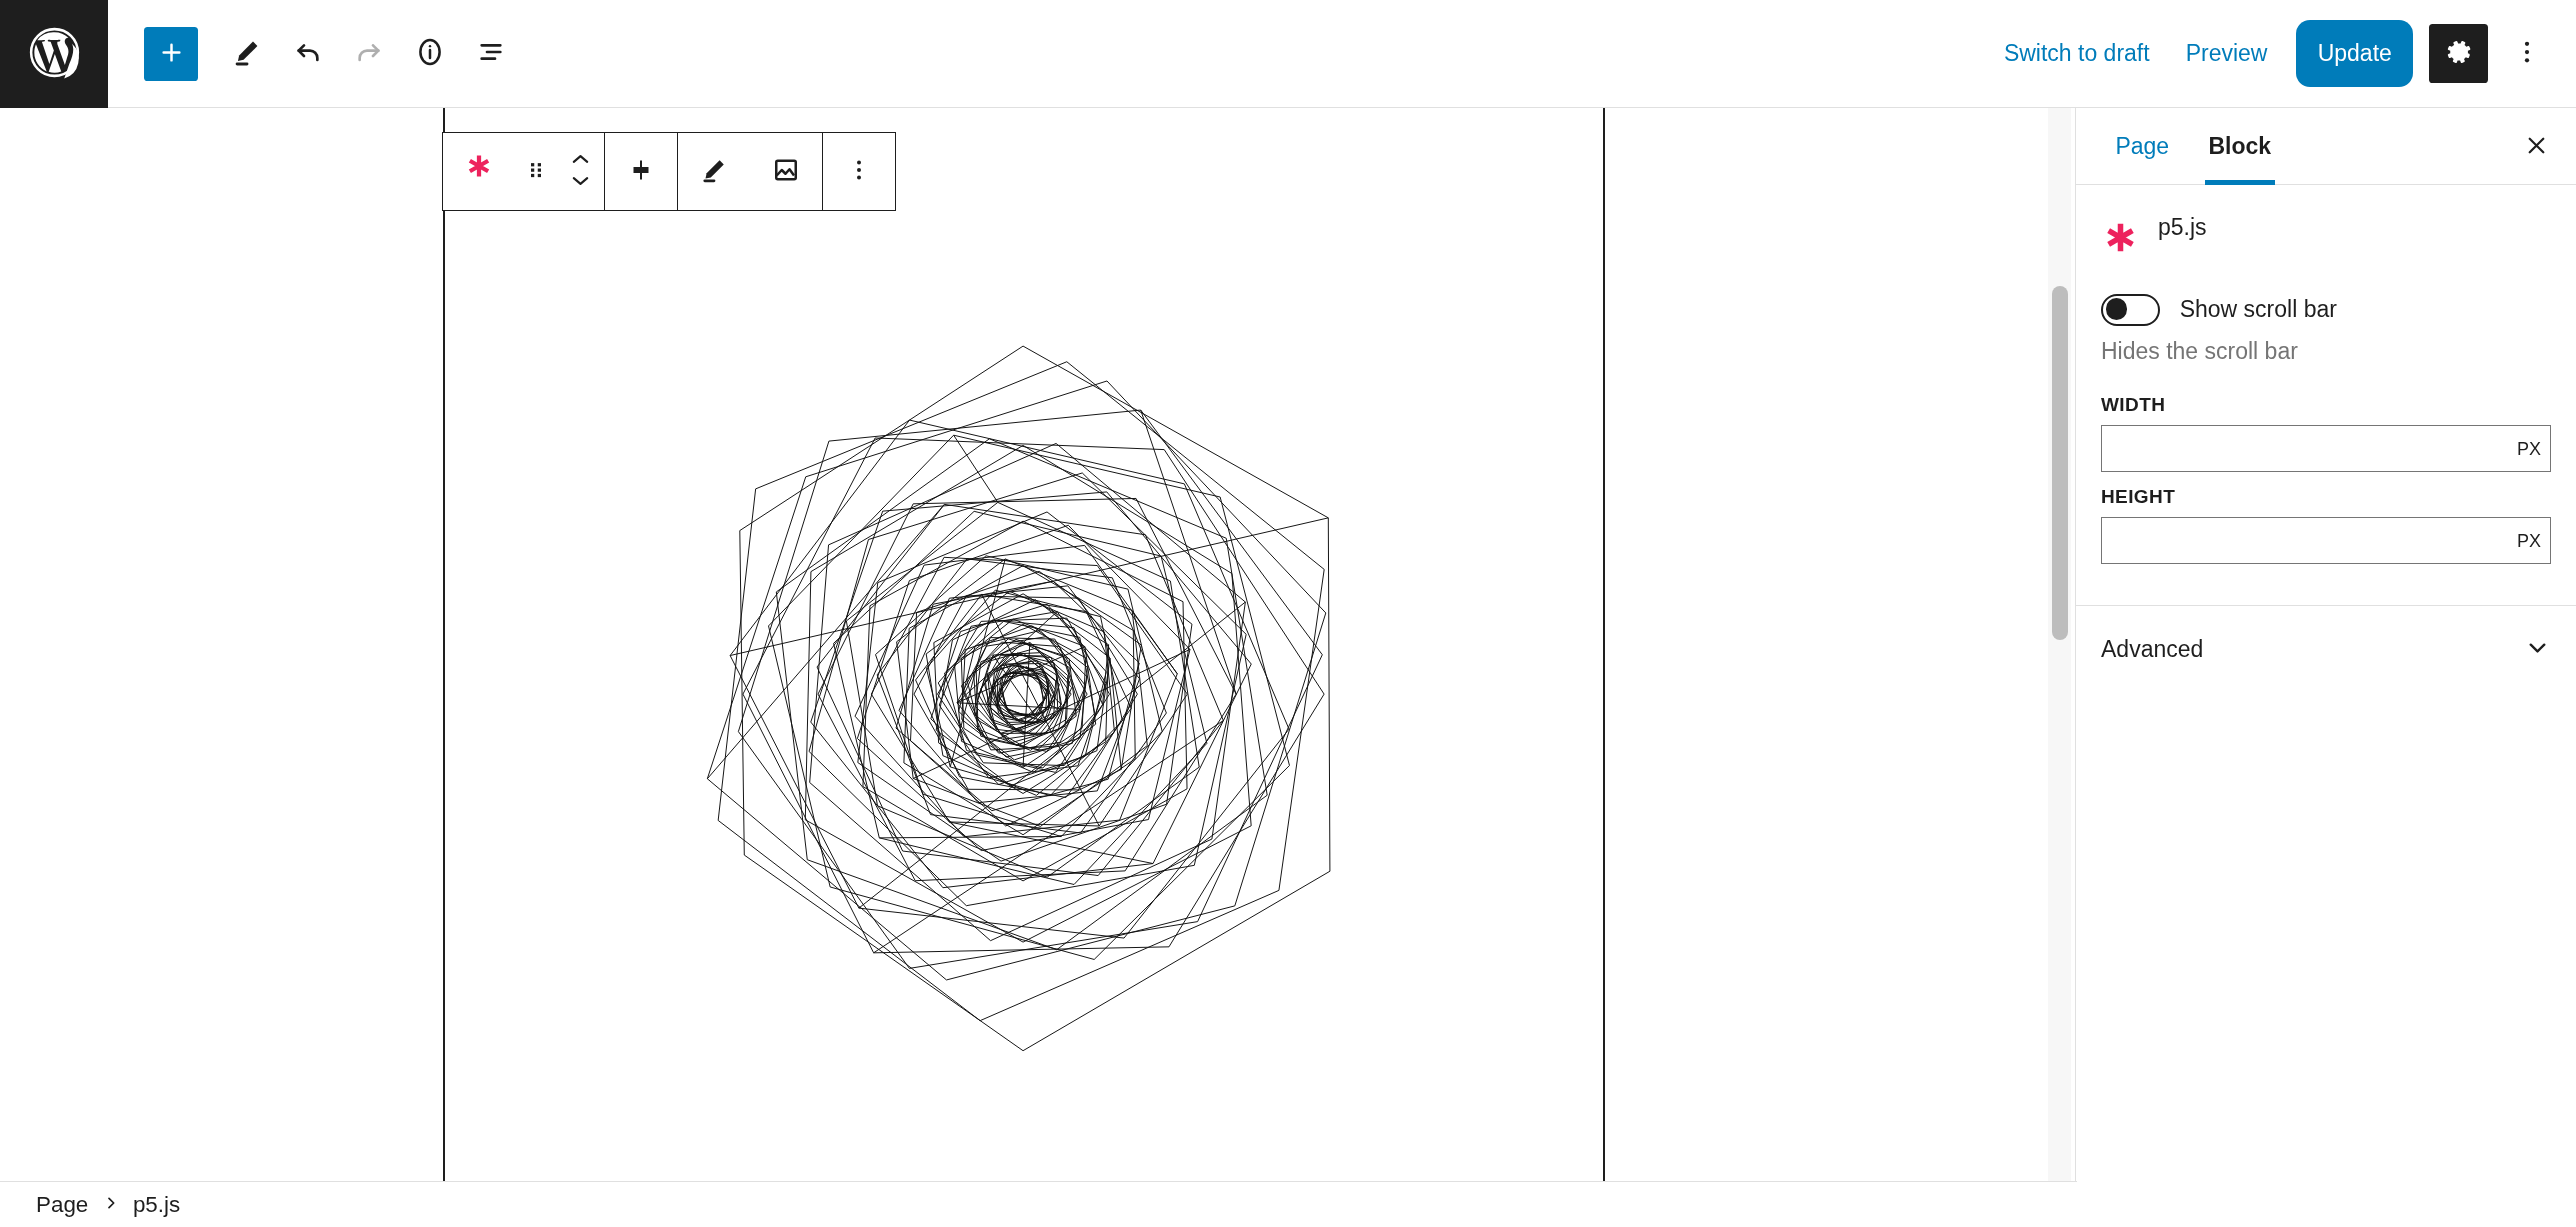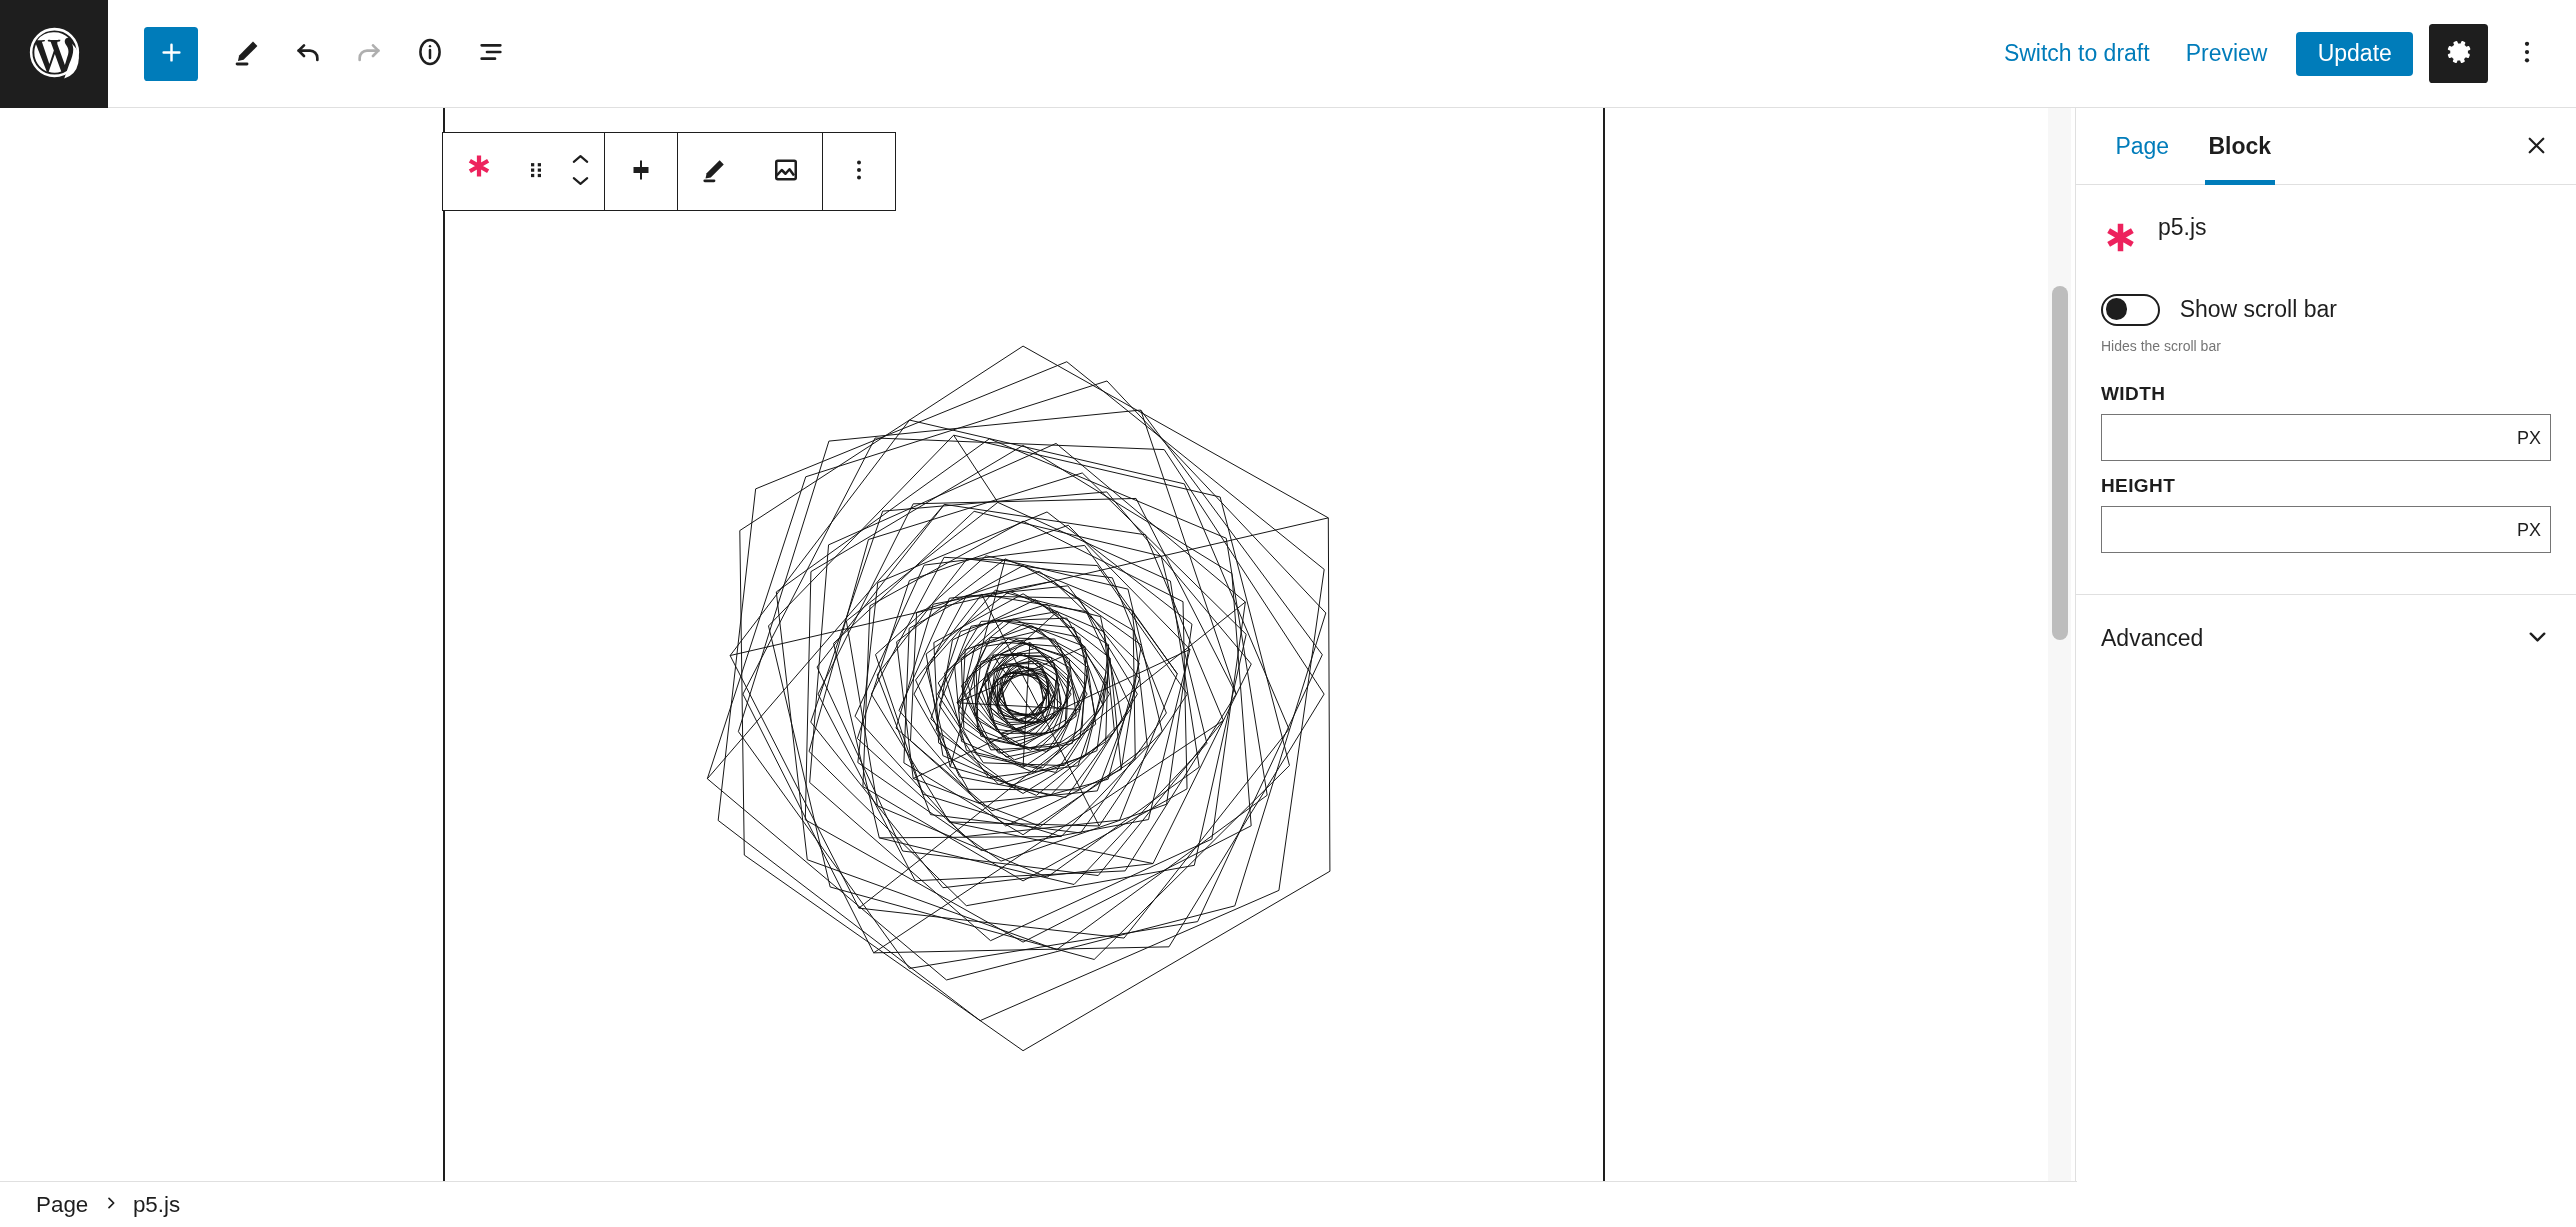--- a/index.html
+++ b/index.html
@@ -43,22 +43,22 @@
   .header-spacer { flex:1 1 auto; }
 
   .header-right {
     display:flex; align-items:center; gap:0; padding-right:19.7px;
   }
   .hlink {
     color:#007cba; font-size:23px; background:none; border:none; cursor:pointer;
     padding:10.7px 18px; white-space:nowrap; font-family:"Liberation Sans", sans-serif;
   }
   .update-btn {
-    background:#007cba; color:#fff; font-size:23px; border:none; border-radius:4px;
-    padding:0 21.5px; height:44px; cursor:pointer; margin-left:10.7px;
+    background:#007cba; color:#fff; font-size:23px; border:none; border-radius:14px;
+    padding:0 21.5px; height:67px; cursor:pointer; margin-left:10.7px;
     font-family:"Liberation Sans", sans-serif;
   }
   .gear-btn {
     background:#1e1e1e; width:59px; height:59px; border:none; border-radius:3.6px;
     margin-left:16px; display:flex; align-items:center; justify-content:center;
     cursor:pointer;
   }
   .gear-btn svg { width:30px; height:30px; }
   .kebab-btn {
     background:none; border:none; width:59px; height:59px; display:flex;
@@ -154,21 +154,21 @@
   .toggle {
     width:59px; height:32px; border:2.7px solid #1e1e1e; border-radius:16px;
     background:#fff; position:relative; cursor:pointer; flex:0 0 59px;
   }
   .toggle .knob {
     position:absolute; left:2.7px; top:2.7px; width:21.5px; height:21.5px;
     border-radius:50%; background:#1e1e1e;
   }
   .sb-toggle-label { font-size:23px; color:#1e1e1e; }
   .sb-help {
-    font-size:14px; color:#757575; padding:12.5px 25px 0 25px;
+    font-size:23px; color:#757575; padding:12.5px 25px 0 25px;
   }
 
   .sb-field { padding:0 25px; }
   .sb-field.width-field { padding-top:29px; }
   .sb-field-label {
     font-size:19px; letter-spacing:0.4px; color:#1e1e1e; font-weight:bold;
     text-transform:uppercase; margin-bottom:9px;
   }
   .sb-input-wrap {
     position:relative; height:47px; border:1.8px solid #757575; border-radius:0;

